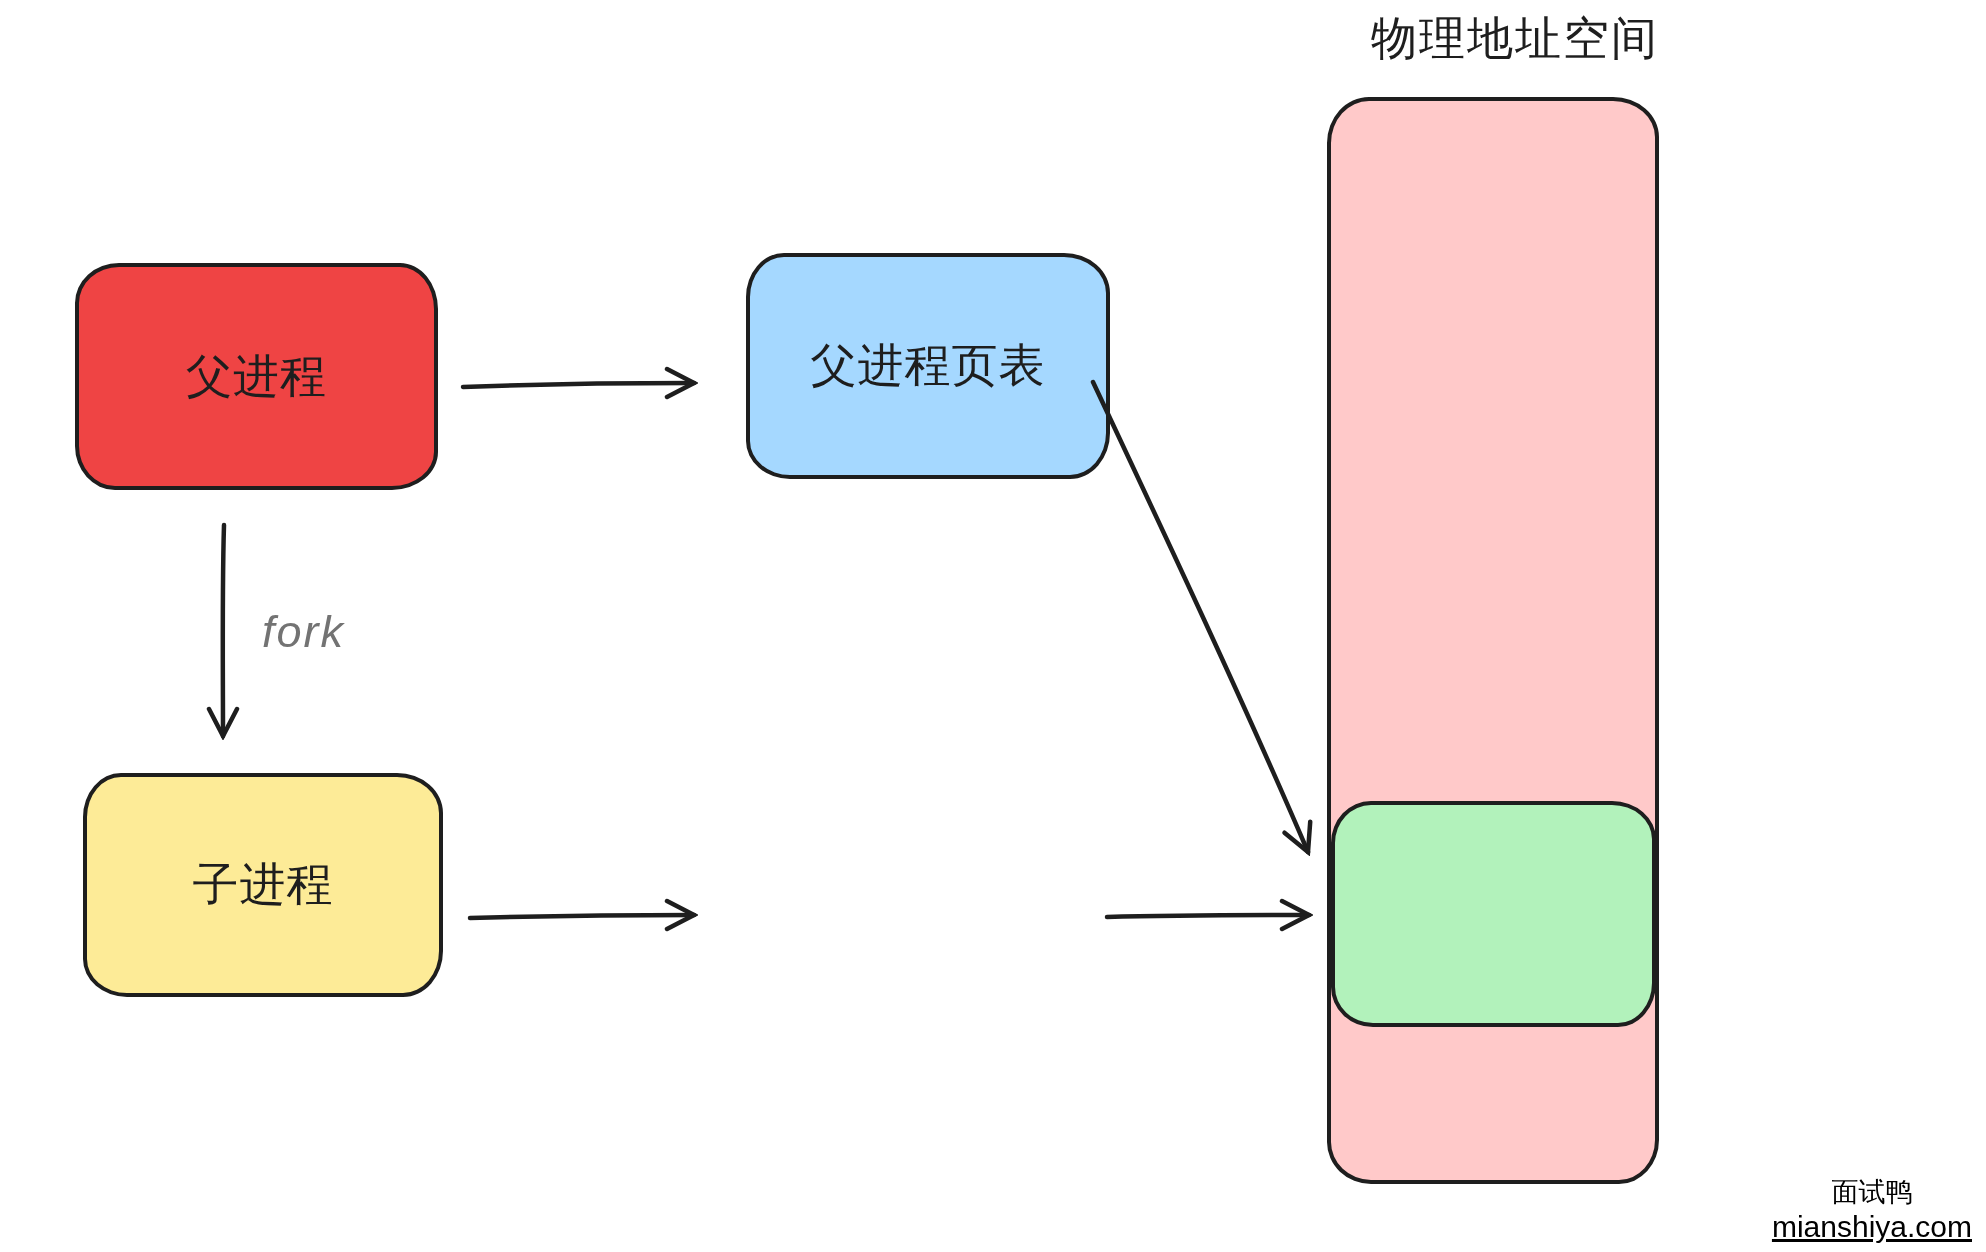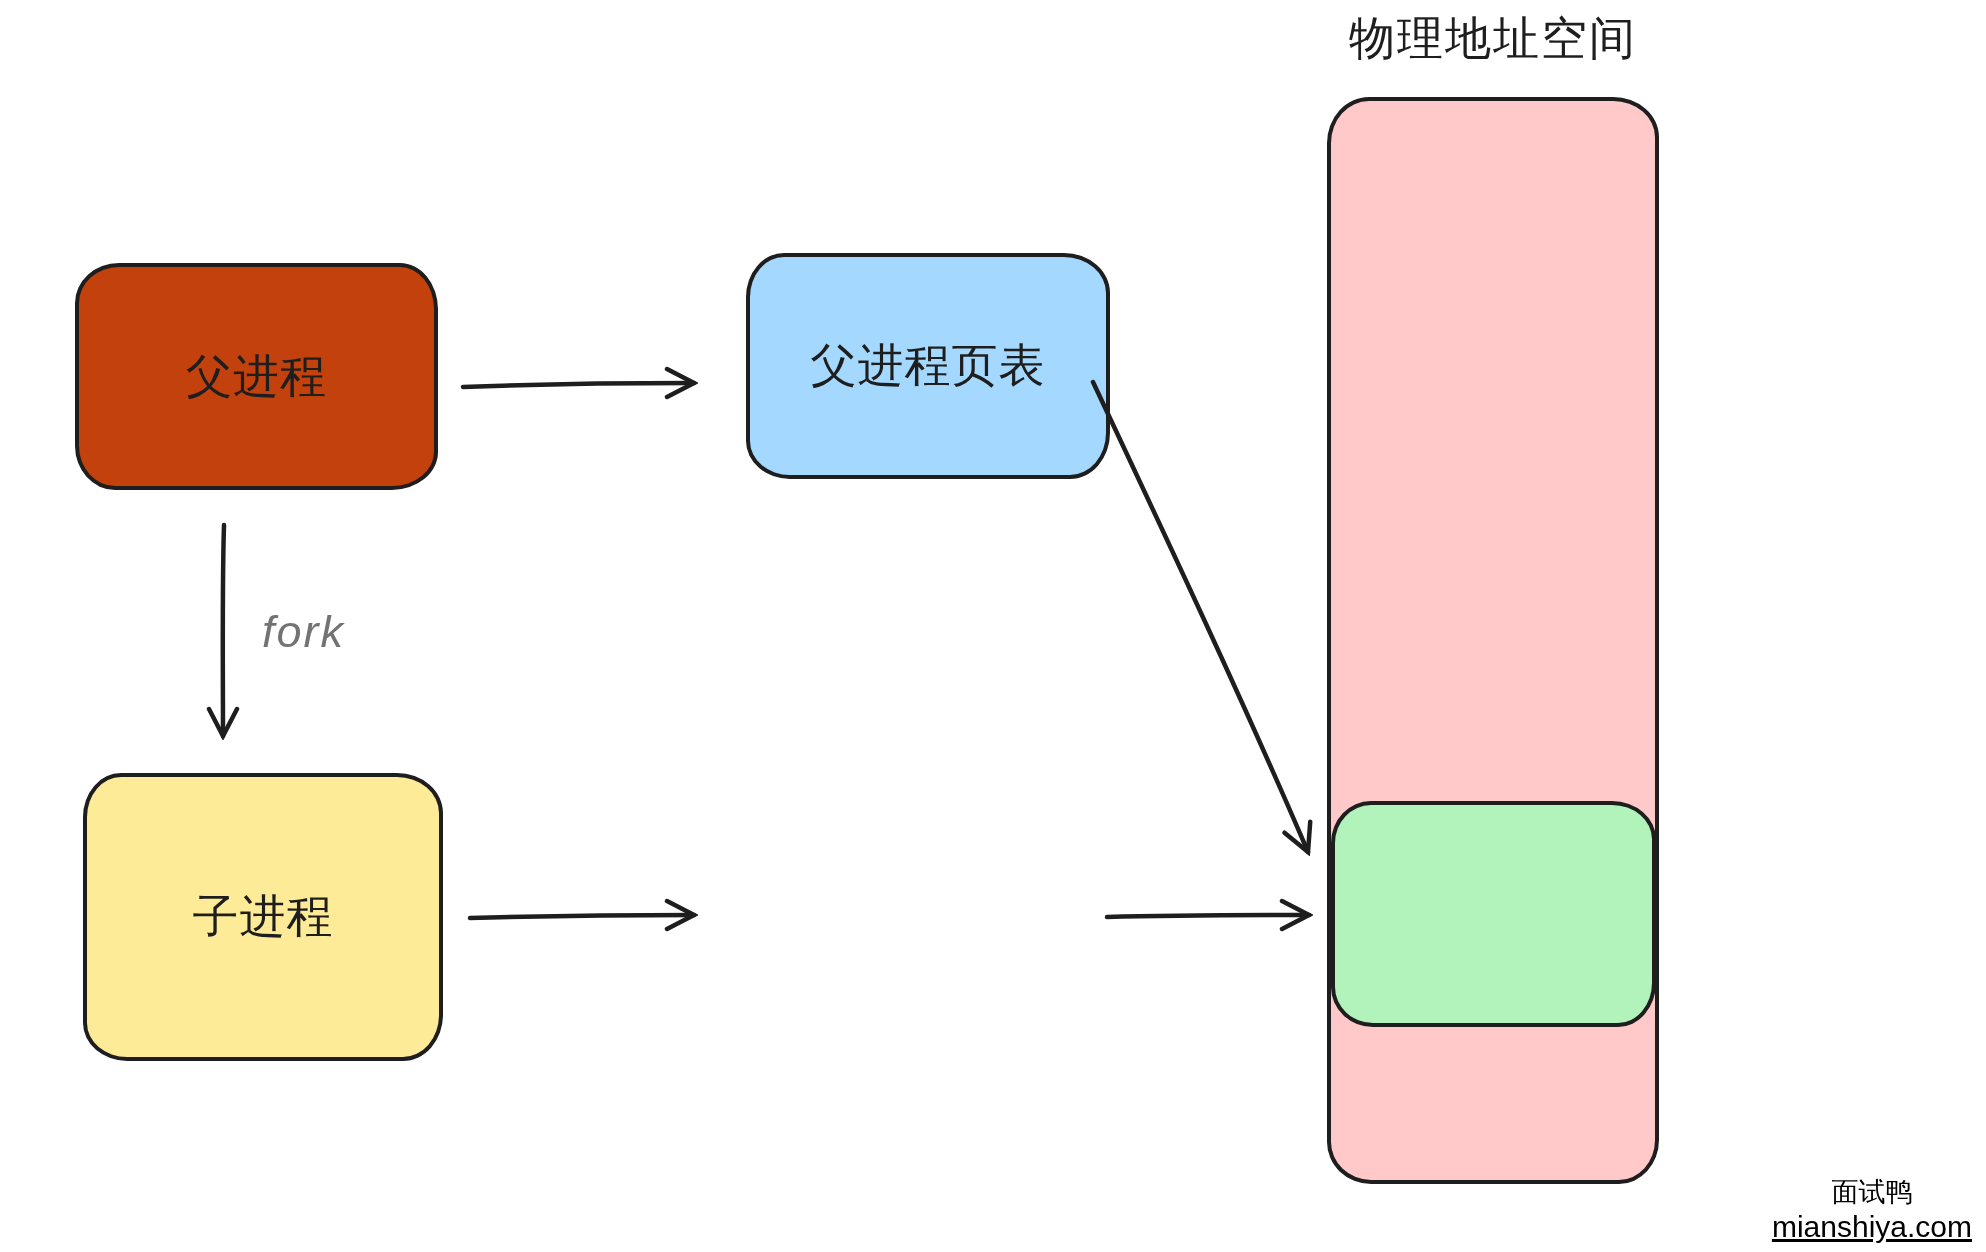--- a/index.html
+++ b/index.html
@@ -24,21 +24,21 @@
     font-weight: 500;
     color: #1e1e1e;
     letter-spacing: 1px;
   }
 
   
   .r1 { border-radius: 44px 38px 46px 40px / 40px 46px 38px 44px; }
   .r2 { border-radius: 38px 46px 40px 44px / 44px 40px 46px 38px; }
 
   .parent-process    { left: 75px;   top: 263px; width: 363px; height: 227px; }
-  .child-process     { left: 83px;   top: 773px; width: 360px; height: 288px; }
+  .child-process     { left: 83px;   top: 773px; width: 360px; height: 224px; }
   .parent-page-table { left: 746px;  top: 253px; width: 364px; height: 226px; }
   .child-page-table  { left: 722px;  top: 787px; width: 361px; height: 226px; }
 
   .physical-space {
     position: absolute;
     left: 1327px; top: 97px;
     width: 332px; height: 1087px;
     border: 4px solid #1e1e1e;
     border-radius: 42px 46px 40px 44px / 46px 40px 44px 42px;
   }
@@ -48,21 +48,21 @@
     left: 0px; right: -1px;
     top: 700px; height: 226px;
     border: 4px solid #1e1e1e;
     border-radius: 40px 44px 38px 42px / 42px 38px 44px 40px;
   }
 
   .space-title {
     position: absolute;
     left: 1327px; top: 8px;
     width: 332px;
-    text-align: center;
+    text-align: right;
     font-size: 46px;
     font-weight: 500;
     color: #1e1e1e;
     letter-spacing: 2px;
   }
 
   .fork-label {
     position: absolute;
     left: 262px; top: 606px;
     font-size: 45px;
@@ -93,21 +93,21 @@
 <body>
 
 <div class="canvas">
 
   <div class="space-title">物理地址空间</div>
 
   <div class="physical-space" style="background-color: rgb(255, 201, 201);">
     <div class="shared-page" style="background-color: rgb(178, 242, 187);"></div>
   </div>
 
-  <div class="node r1 parent-process" style="background-color: #c2410c;">
+  <div class="node r1 parent-process" style="background-color: #ef4444;">
     <span>父进程</span>
   </div>
 
   <div class="node r2 child-process" style="background-color: rgb(253, 235, 151);">
     <span>子进程</span>
   </div>
 
   <div class="node r2 parent-page-table" style="background-color: rgb(165, 216, 255);">
     <span>父进程页表</span>
   </div>

